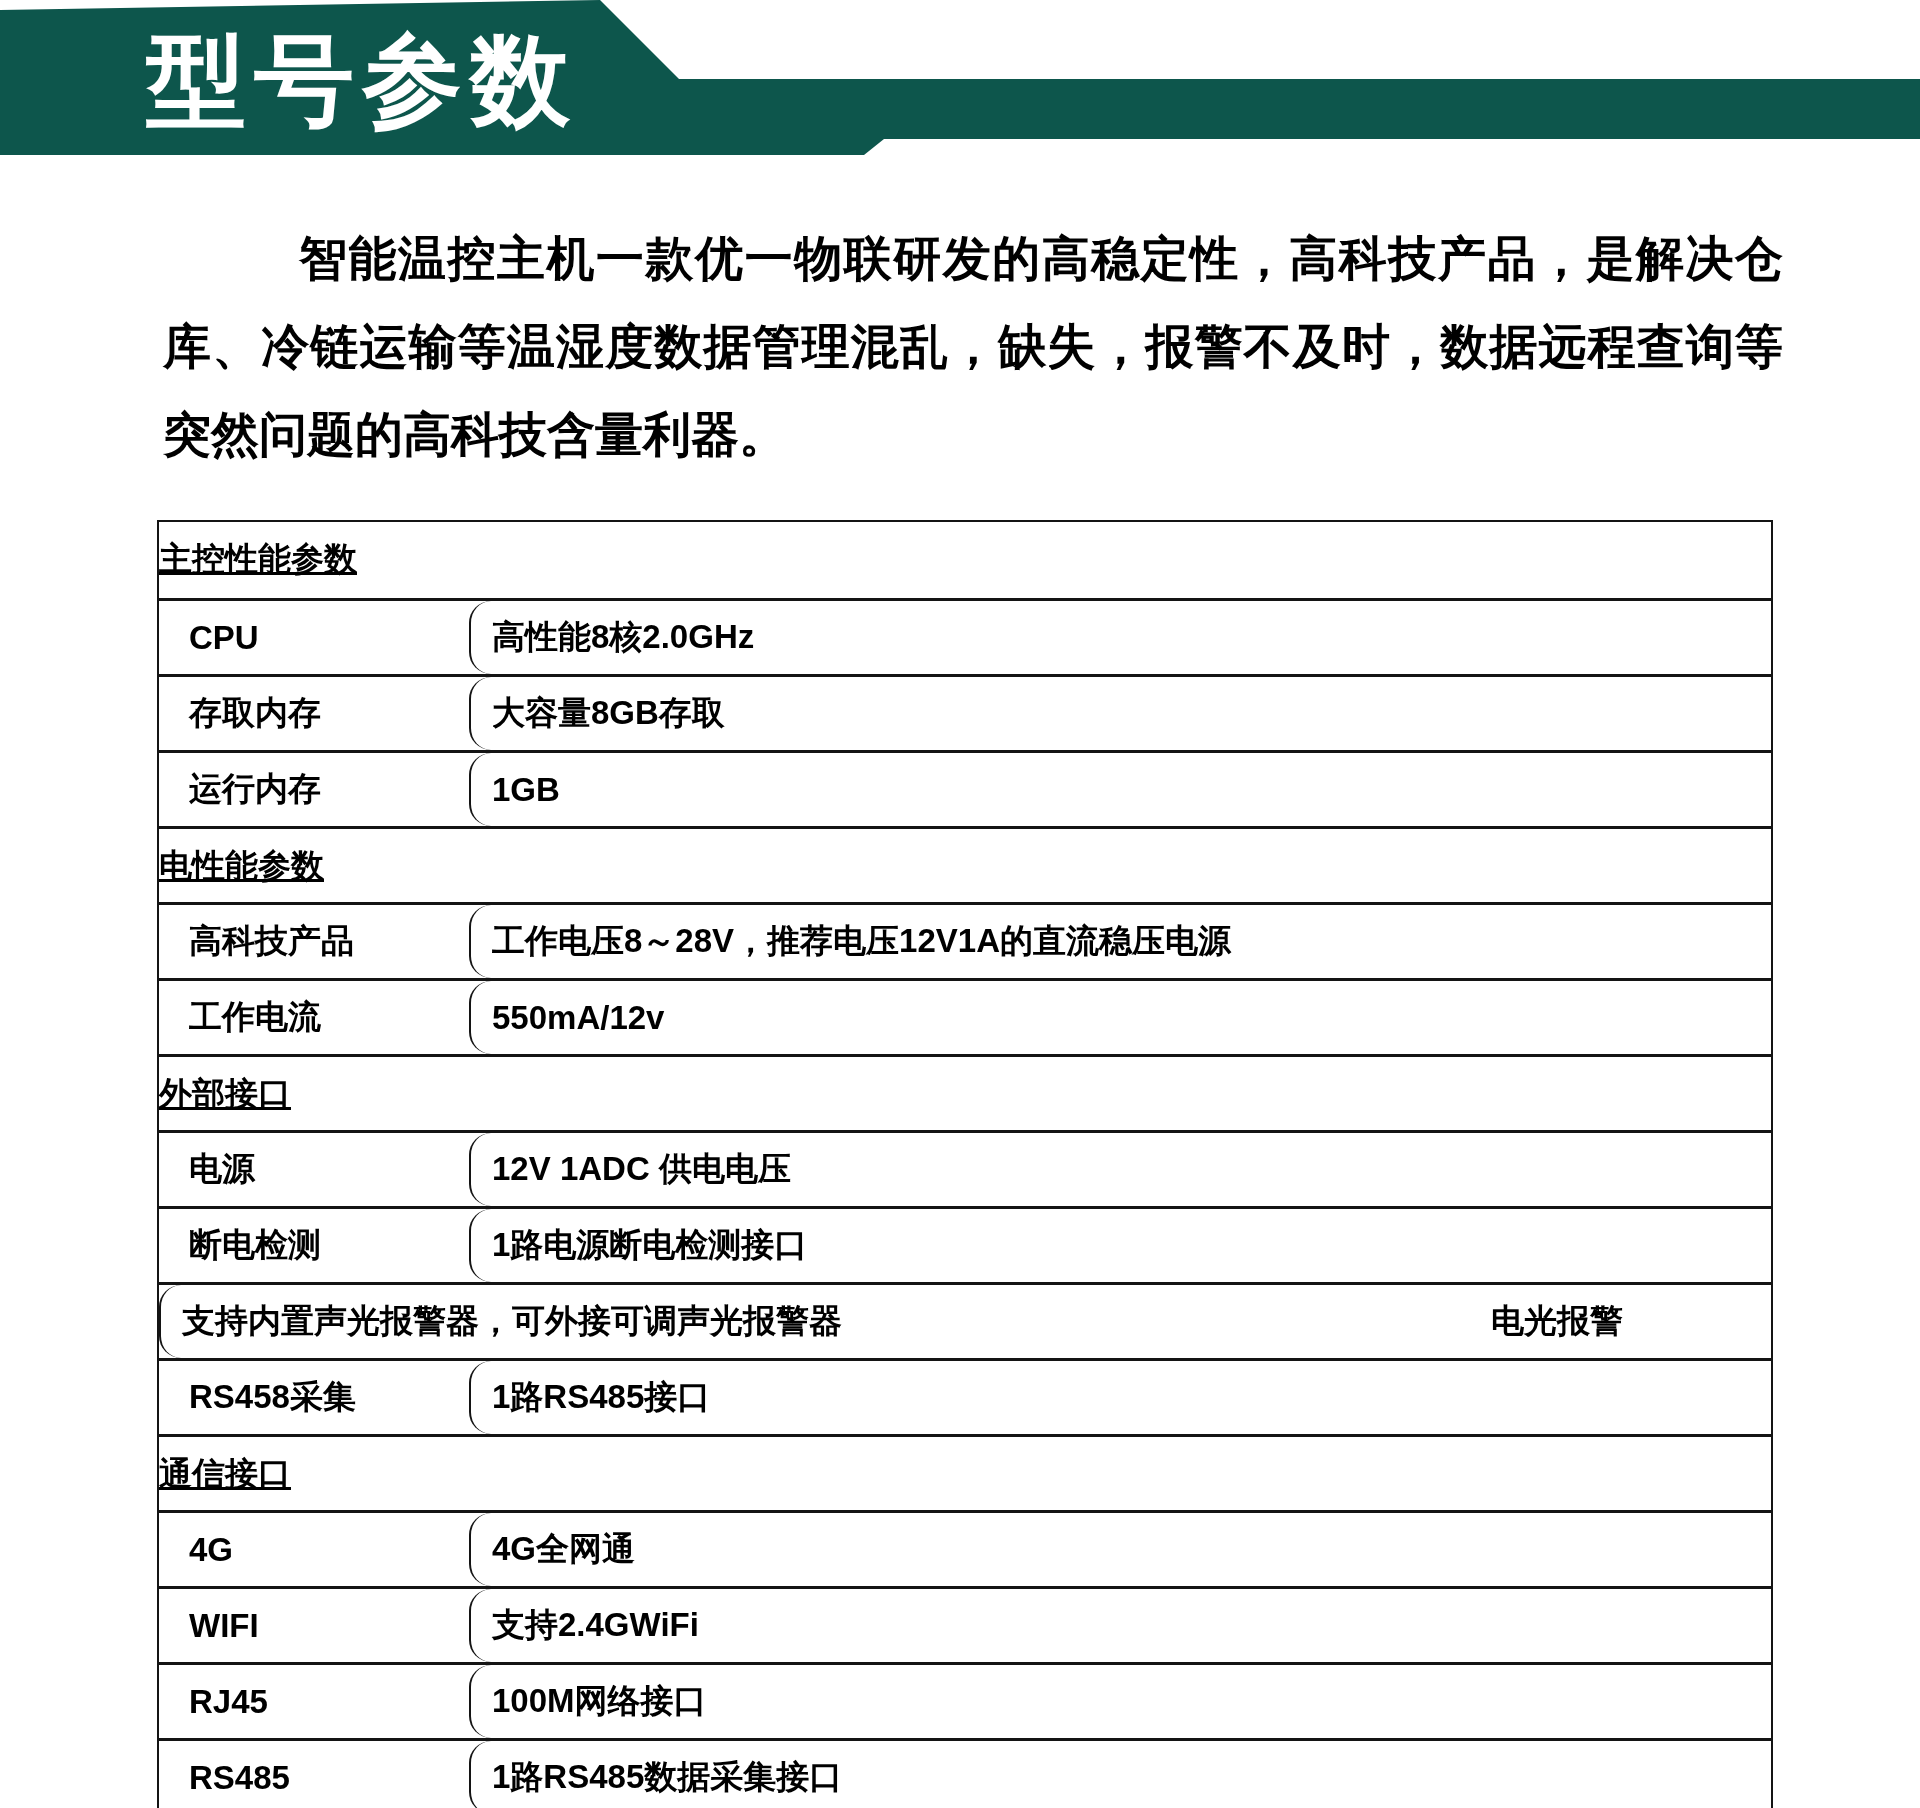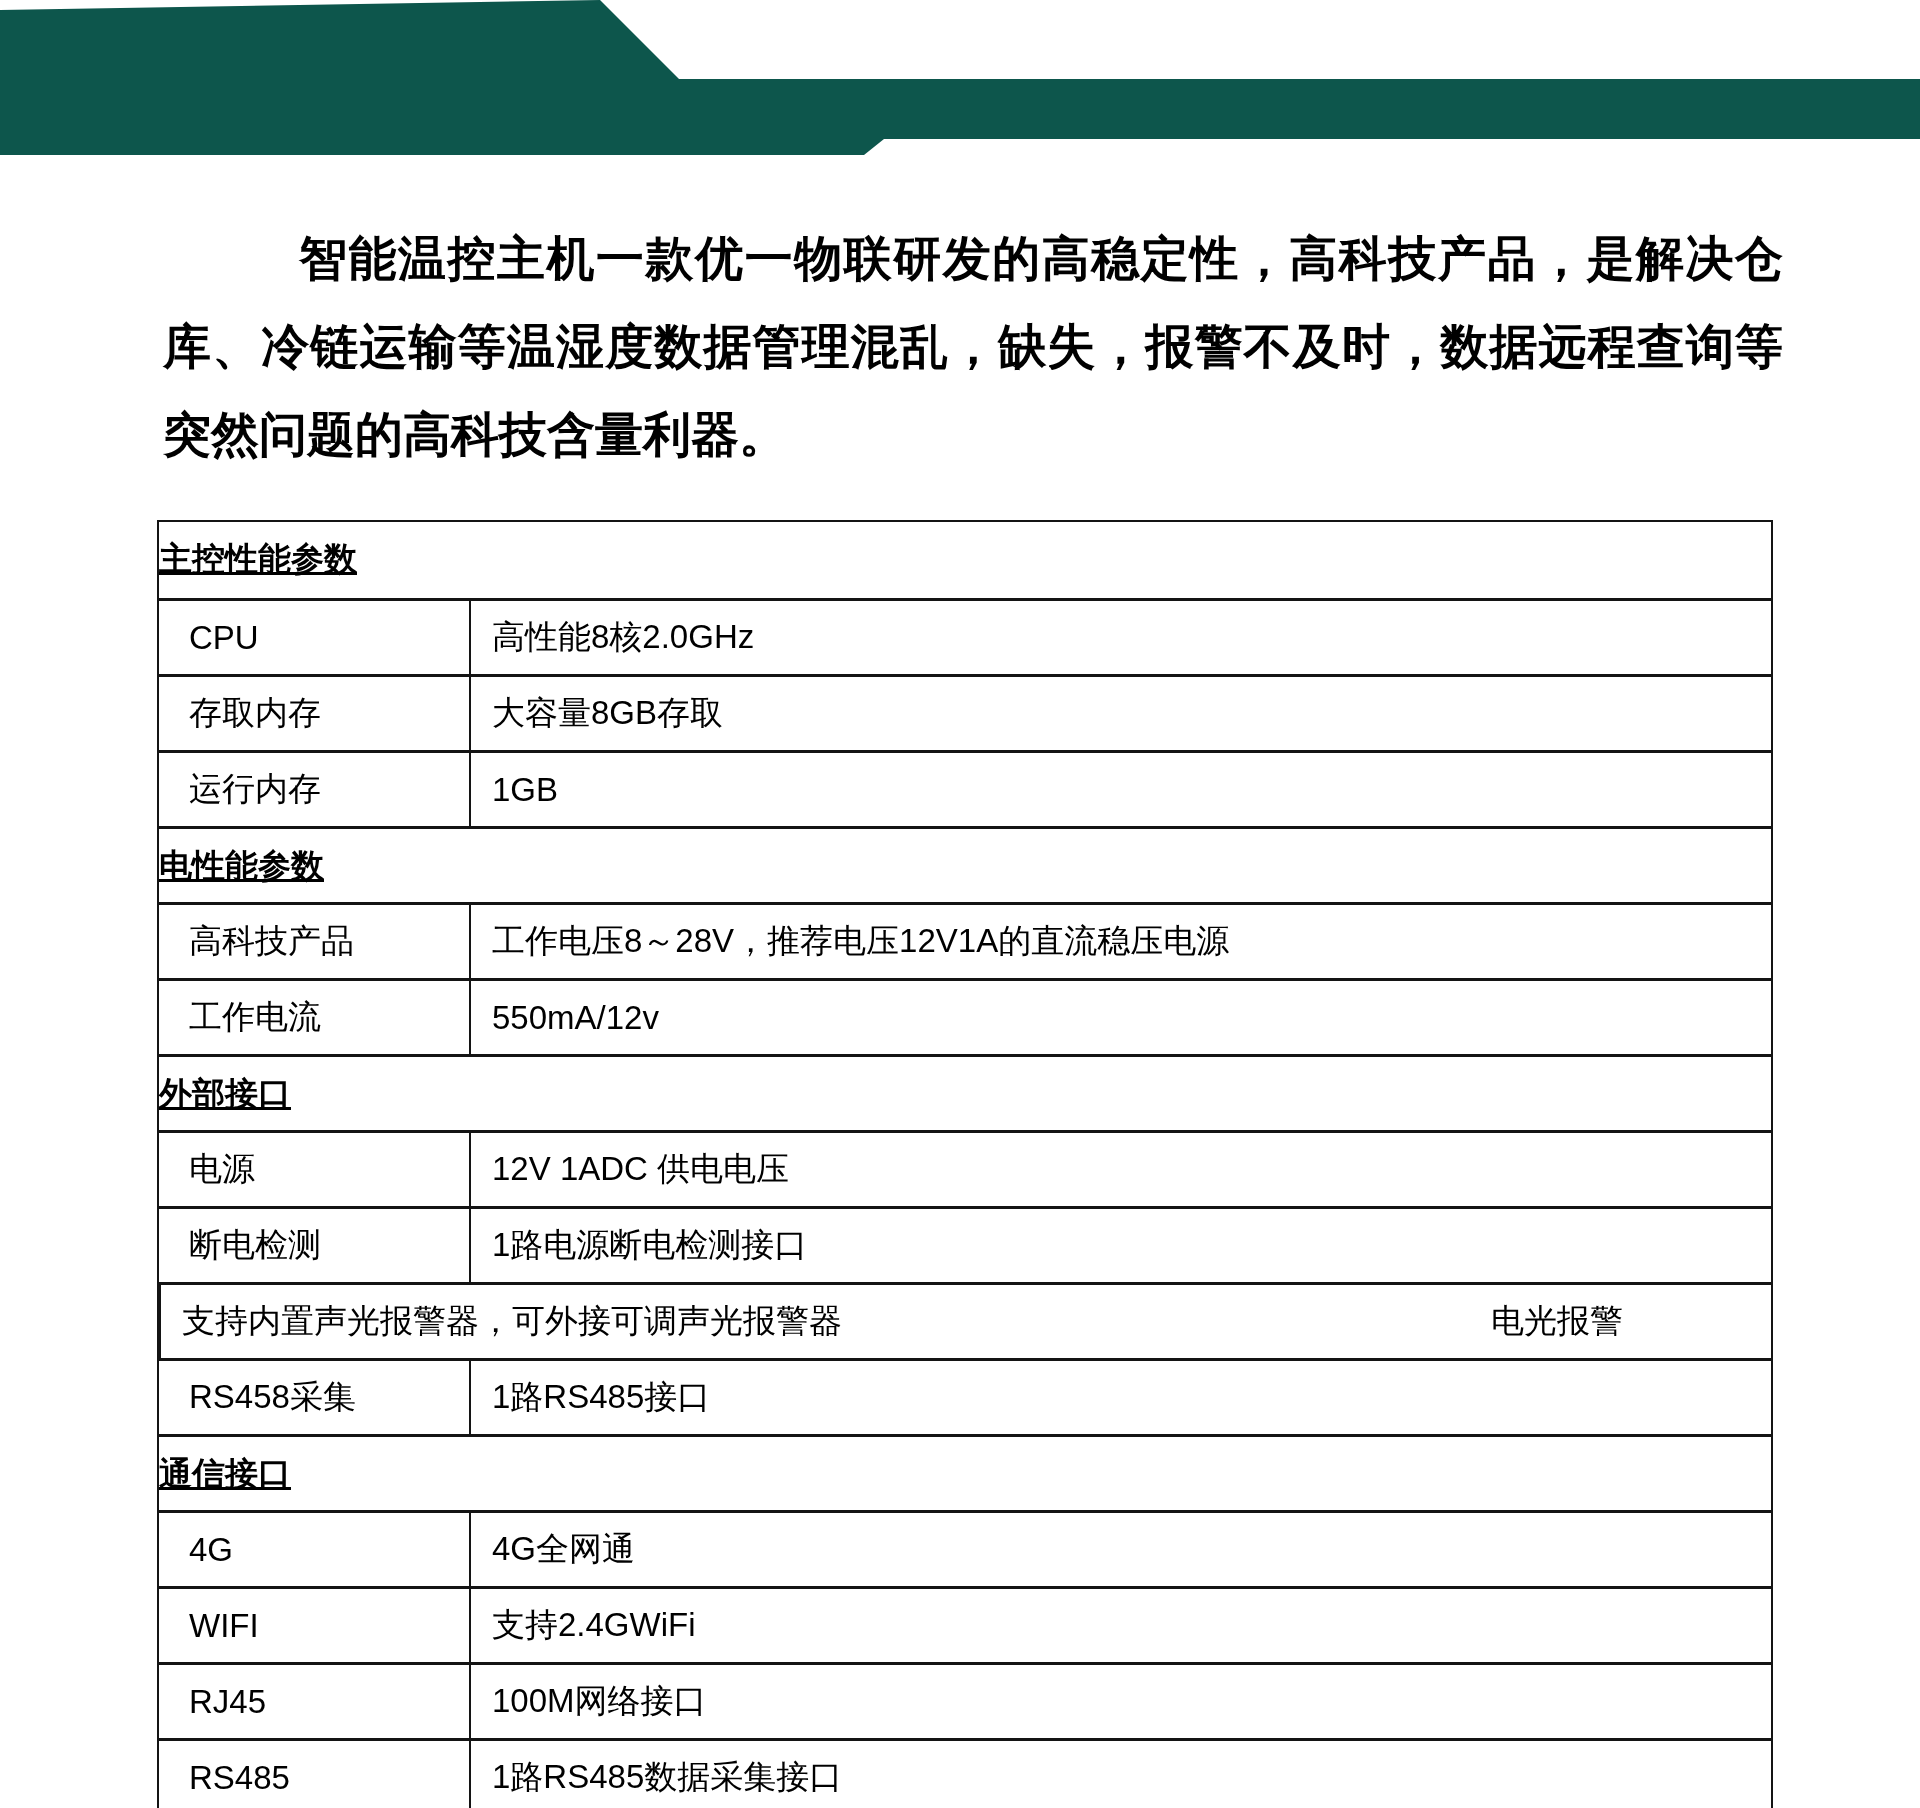--- a/index.html
+++ b/index.html
@@ -86,24 +86,25 @@
   .sec-row + .data-row,
   .data-row + .sec-row,
   .data-row + .data-row {
     border-top: 3px solid #141414;
   }
   .cell {
     box-sizing: border-box;
     display: flex;
     align-items: center;
     font-size: 33px;
-    font-weight: 400;
+    font-weight: 700;
     color: #000000;
     white-space: nowrap;
     overflow: hidden;
+    border-radius: 22px;
   }
   .cell.label {
     width: 310px;
     padding-left: 30px;
     flex: 0 0 310px;
   }
   .cell.value {
     flex: 1 1 auto;
     border-left: 2px solid #141414;
     padding-left: 21px;
@@ -111,20 +112,21 @@
 </style>
 </head>
 <body>
 
 <div class="page">
 
   <div class="banner">
     <svg width="1920" height="156" viewBox="0 0 1920 156">
       <polygon id="banner-poly" points="0,10 600,0 679,79 1920,79 1920,139 884,139 864,155 0,155" fill="#0d564c"></polygon>
     </svg>
+    <div class="banner-title" style="color: rgb(255, 255, 255);">型号参数</div>
   </div>
 
   <p class="intro">智能温控主机一款优一物联研发的高稳定性，高科技产品，是解决仓库、冷链运输等温湿度数据管理混乱，缺失，报警不及时，数据远程查询等突然问题的高科技含量利器。</p>
 
   <div class="spec-table">
       <div class="sec-row">主控性能参数</div>
       <div class="data-row">
         <div class="cell label">CPU</div>
         <div class="cell value">高性能8核2.0GHz</div>
       </div>

